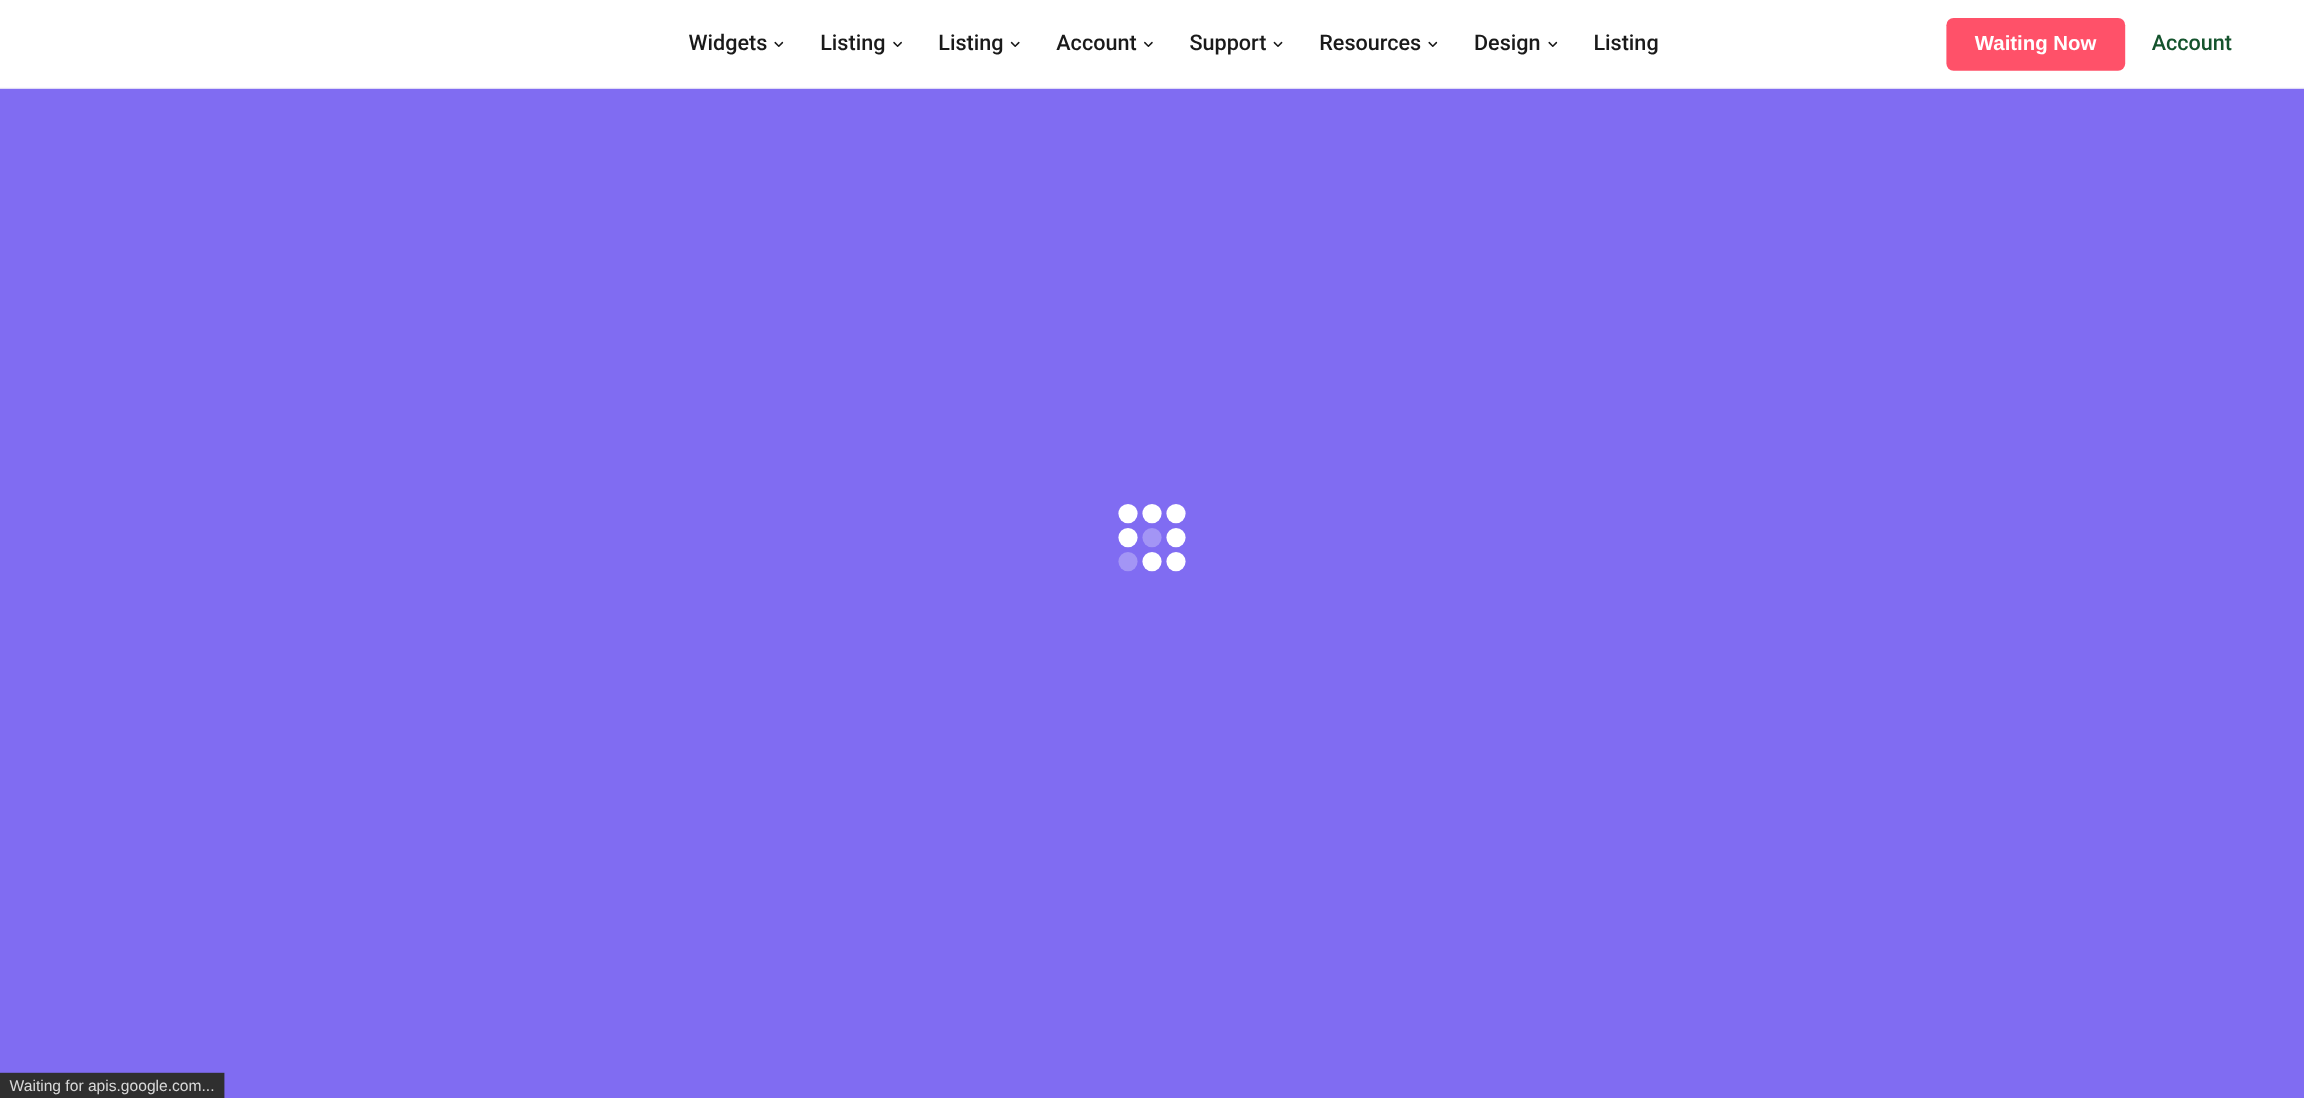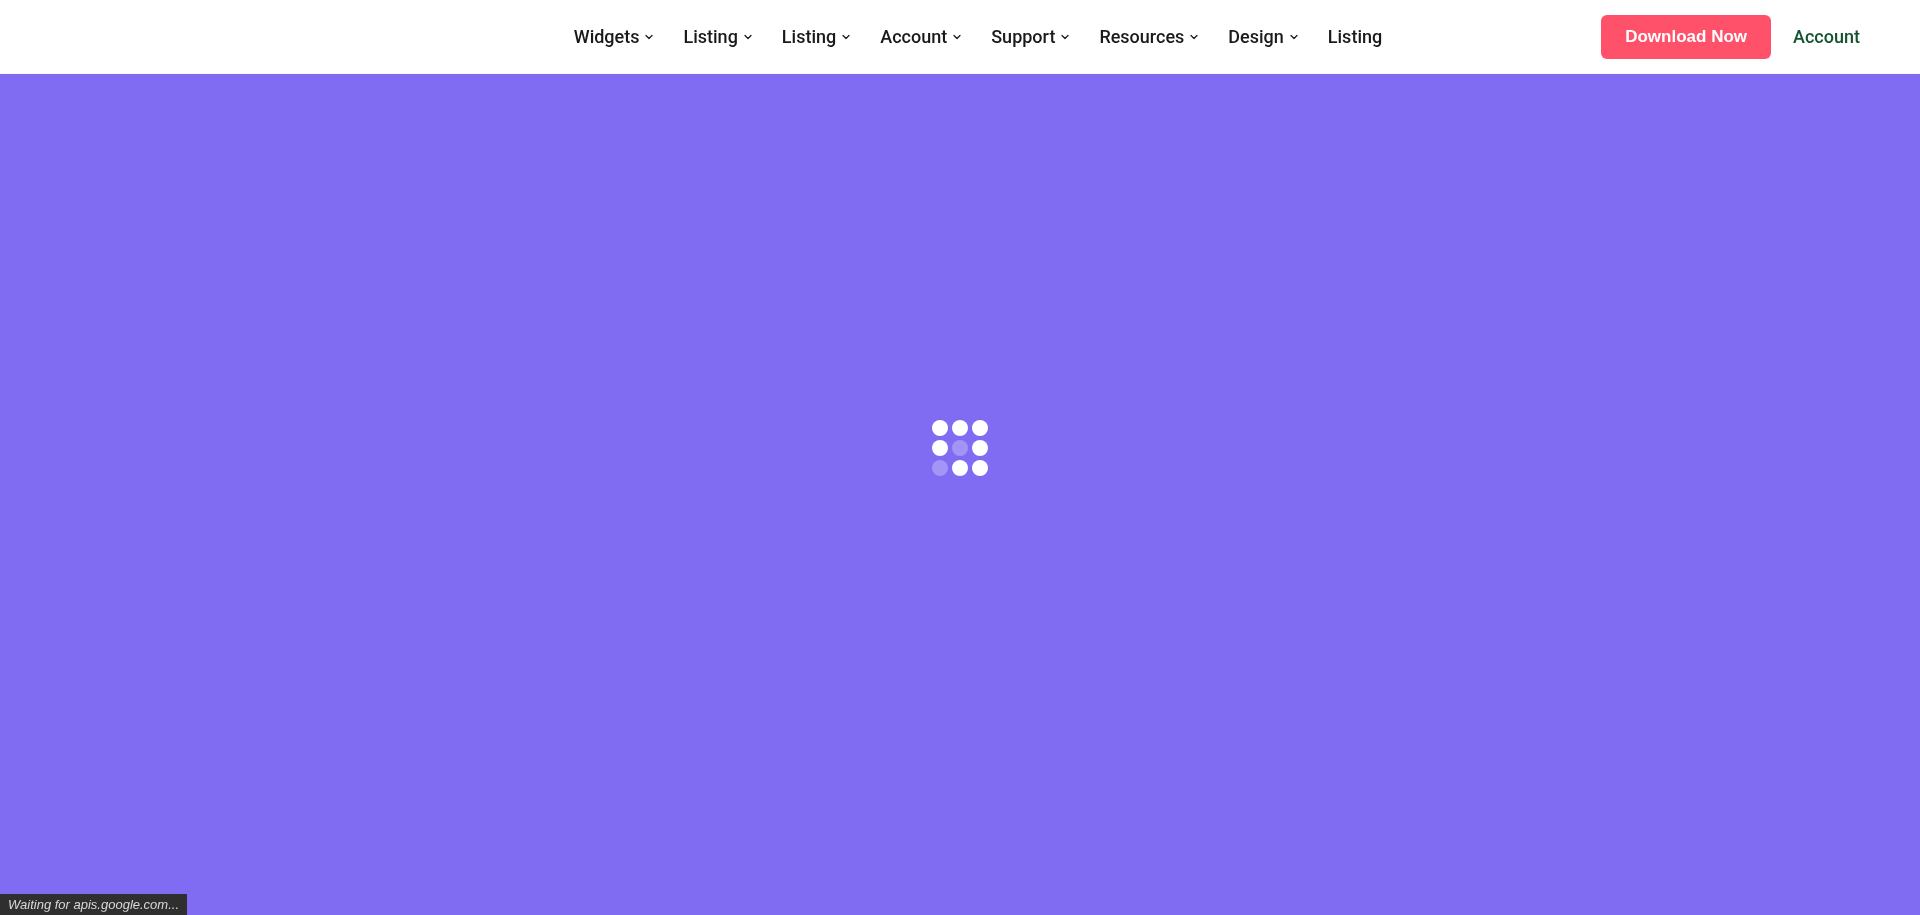--- a/index.html
+++ b/index.html
@@ -105,21 +105,20 @@
 
 .status-bar {
   position: absolute;
   bottom: 0;
   left: 0;
   background: #2f2f2f;
   color: #d9d9d9;
   font-size: 13px;
   padding: 3px 8px;
   font-family: "Segoe UI", Arial, sans-serif;
-  font-style: italic;
 }
 
 .chevron svg {
   width: 12px;
   height: 12px;
   stroke: #1a1a1a;
 }
 </style>
 </head>
 <body>
@@ -181,21 +180,21 @@
             <polyline points="6 9 12 15 18 9"></polyline>
           </svg>
       </span>
     </div>
     <div class="nav-item">
       <span>Listing</span>
     </div>
   </nav>
 
   <div class="header-right">
-    <button class="download-btn">Download Now</button>
+    <button class="download-btn">Waiting Now</button>
     <span class="account-link">Account</span>
   </div>
 </header>
 
 <section class="hero">
   <div class="loader">
     <div class="loader-dot"></div>
     <div class="loader-dot"></div>
     <div class="loader-dot"></div>
     <div class="loader-dot"></div>

